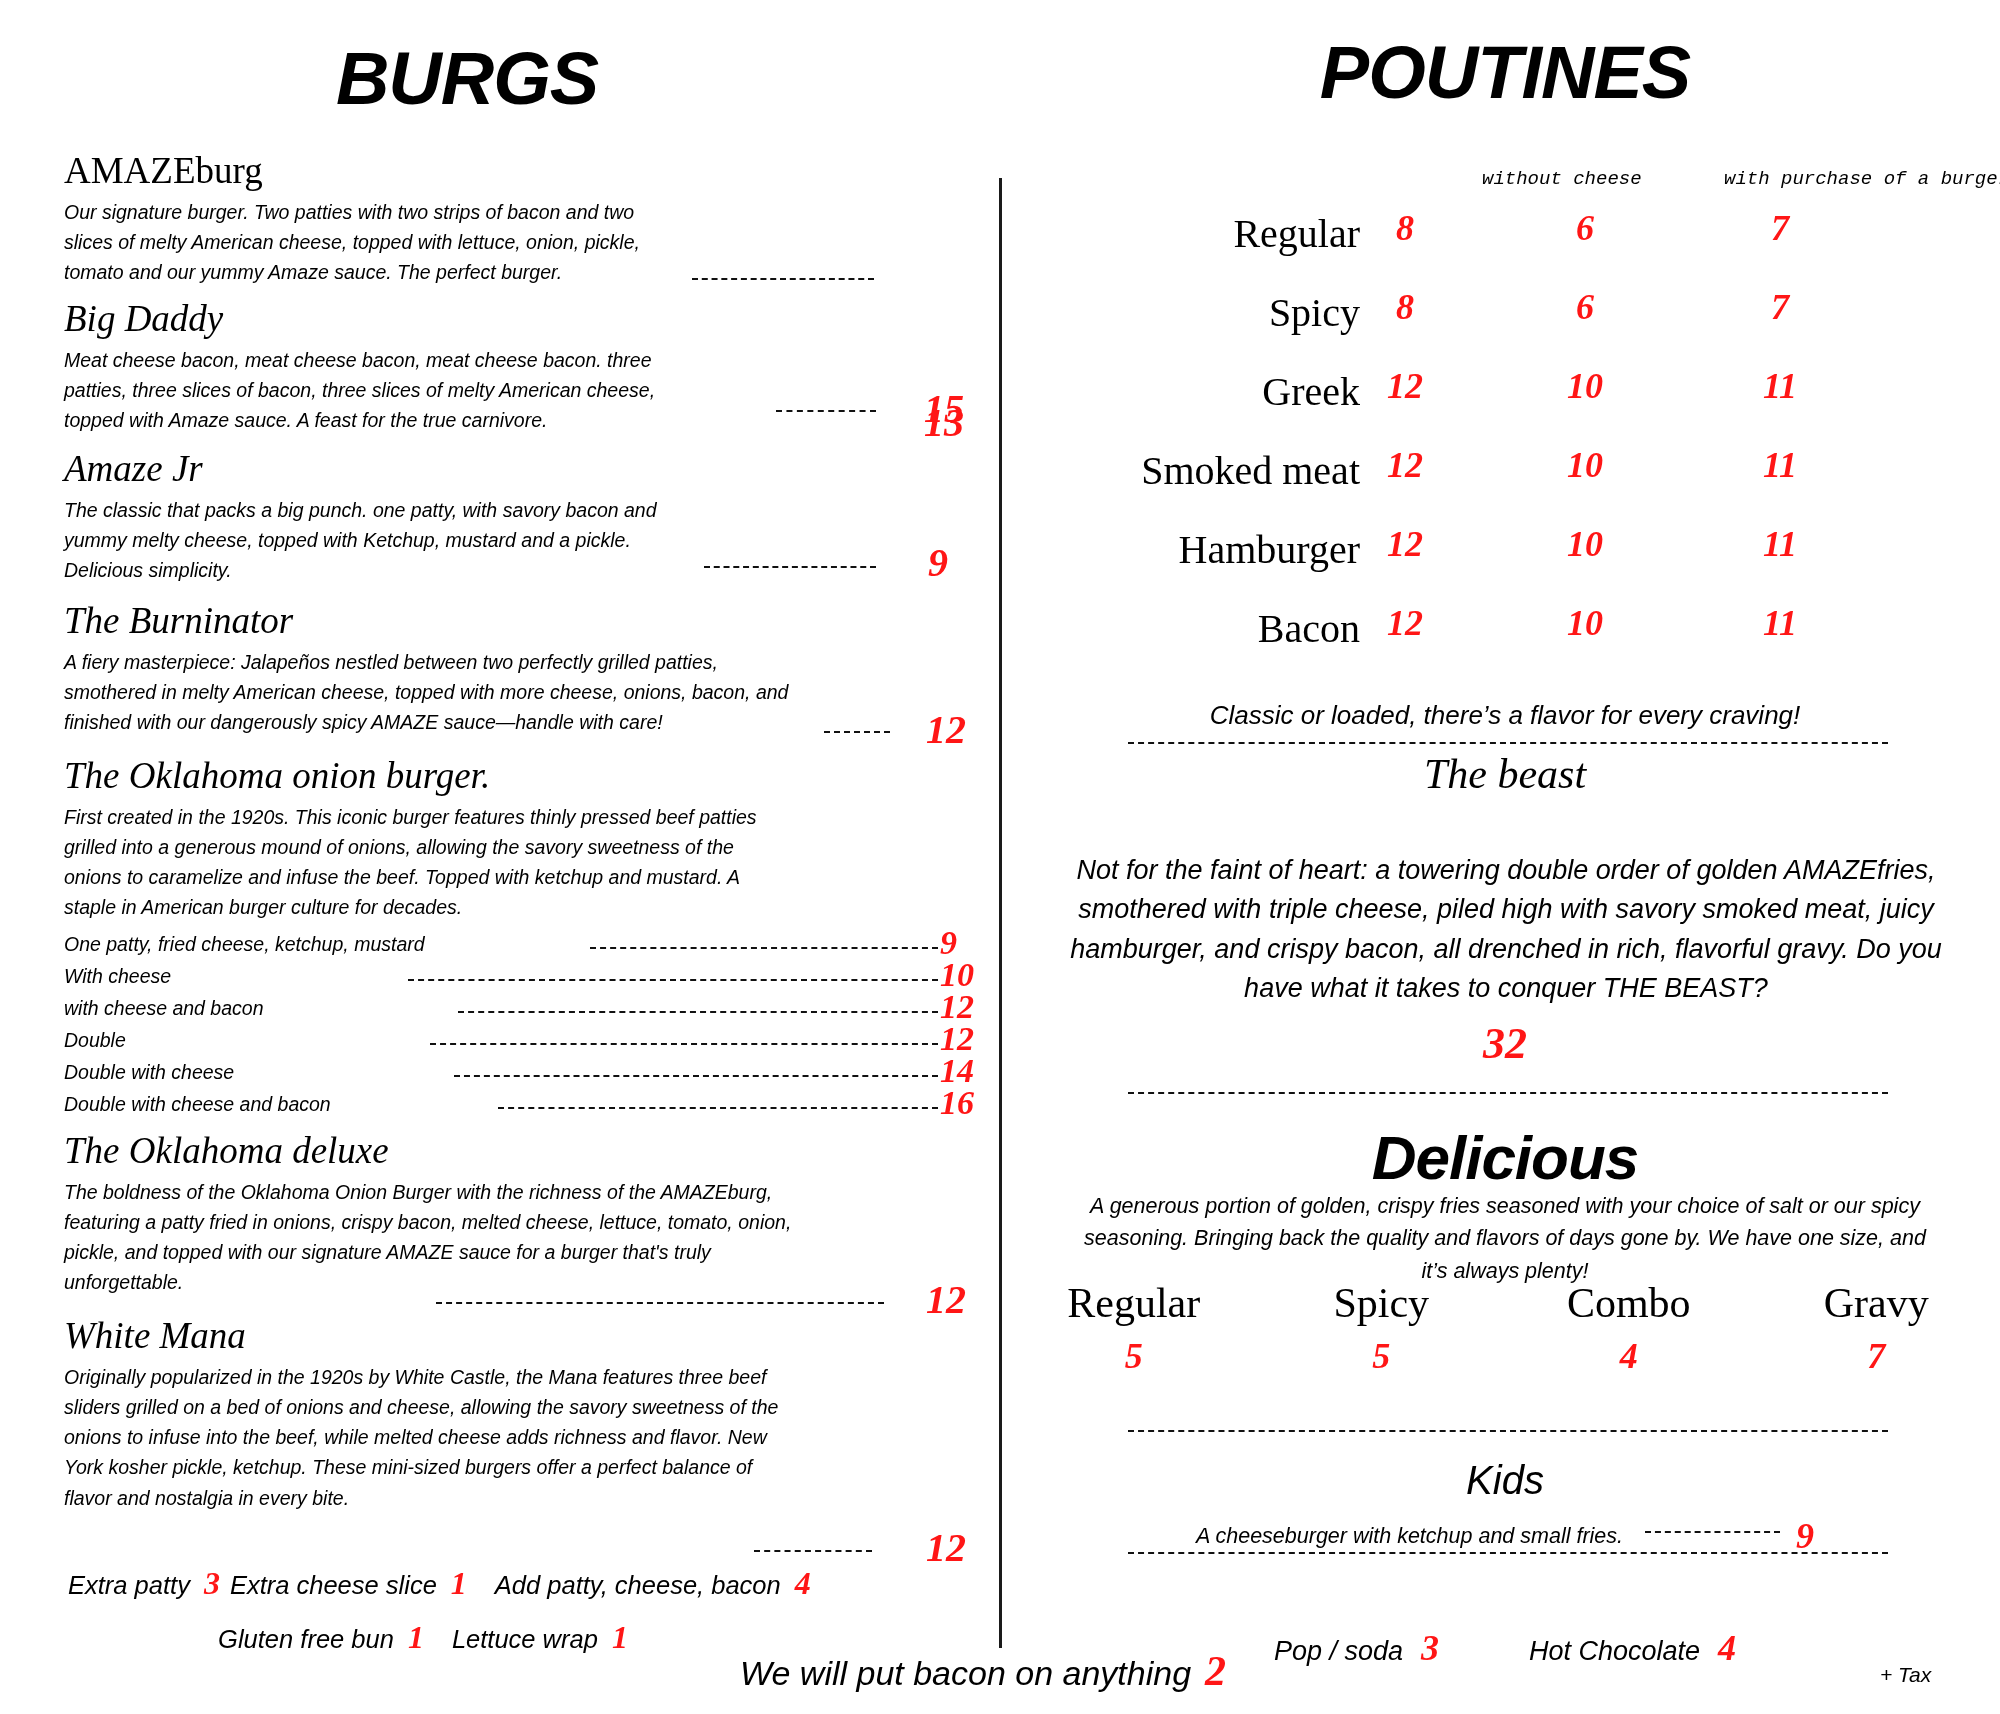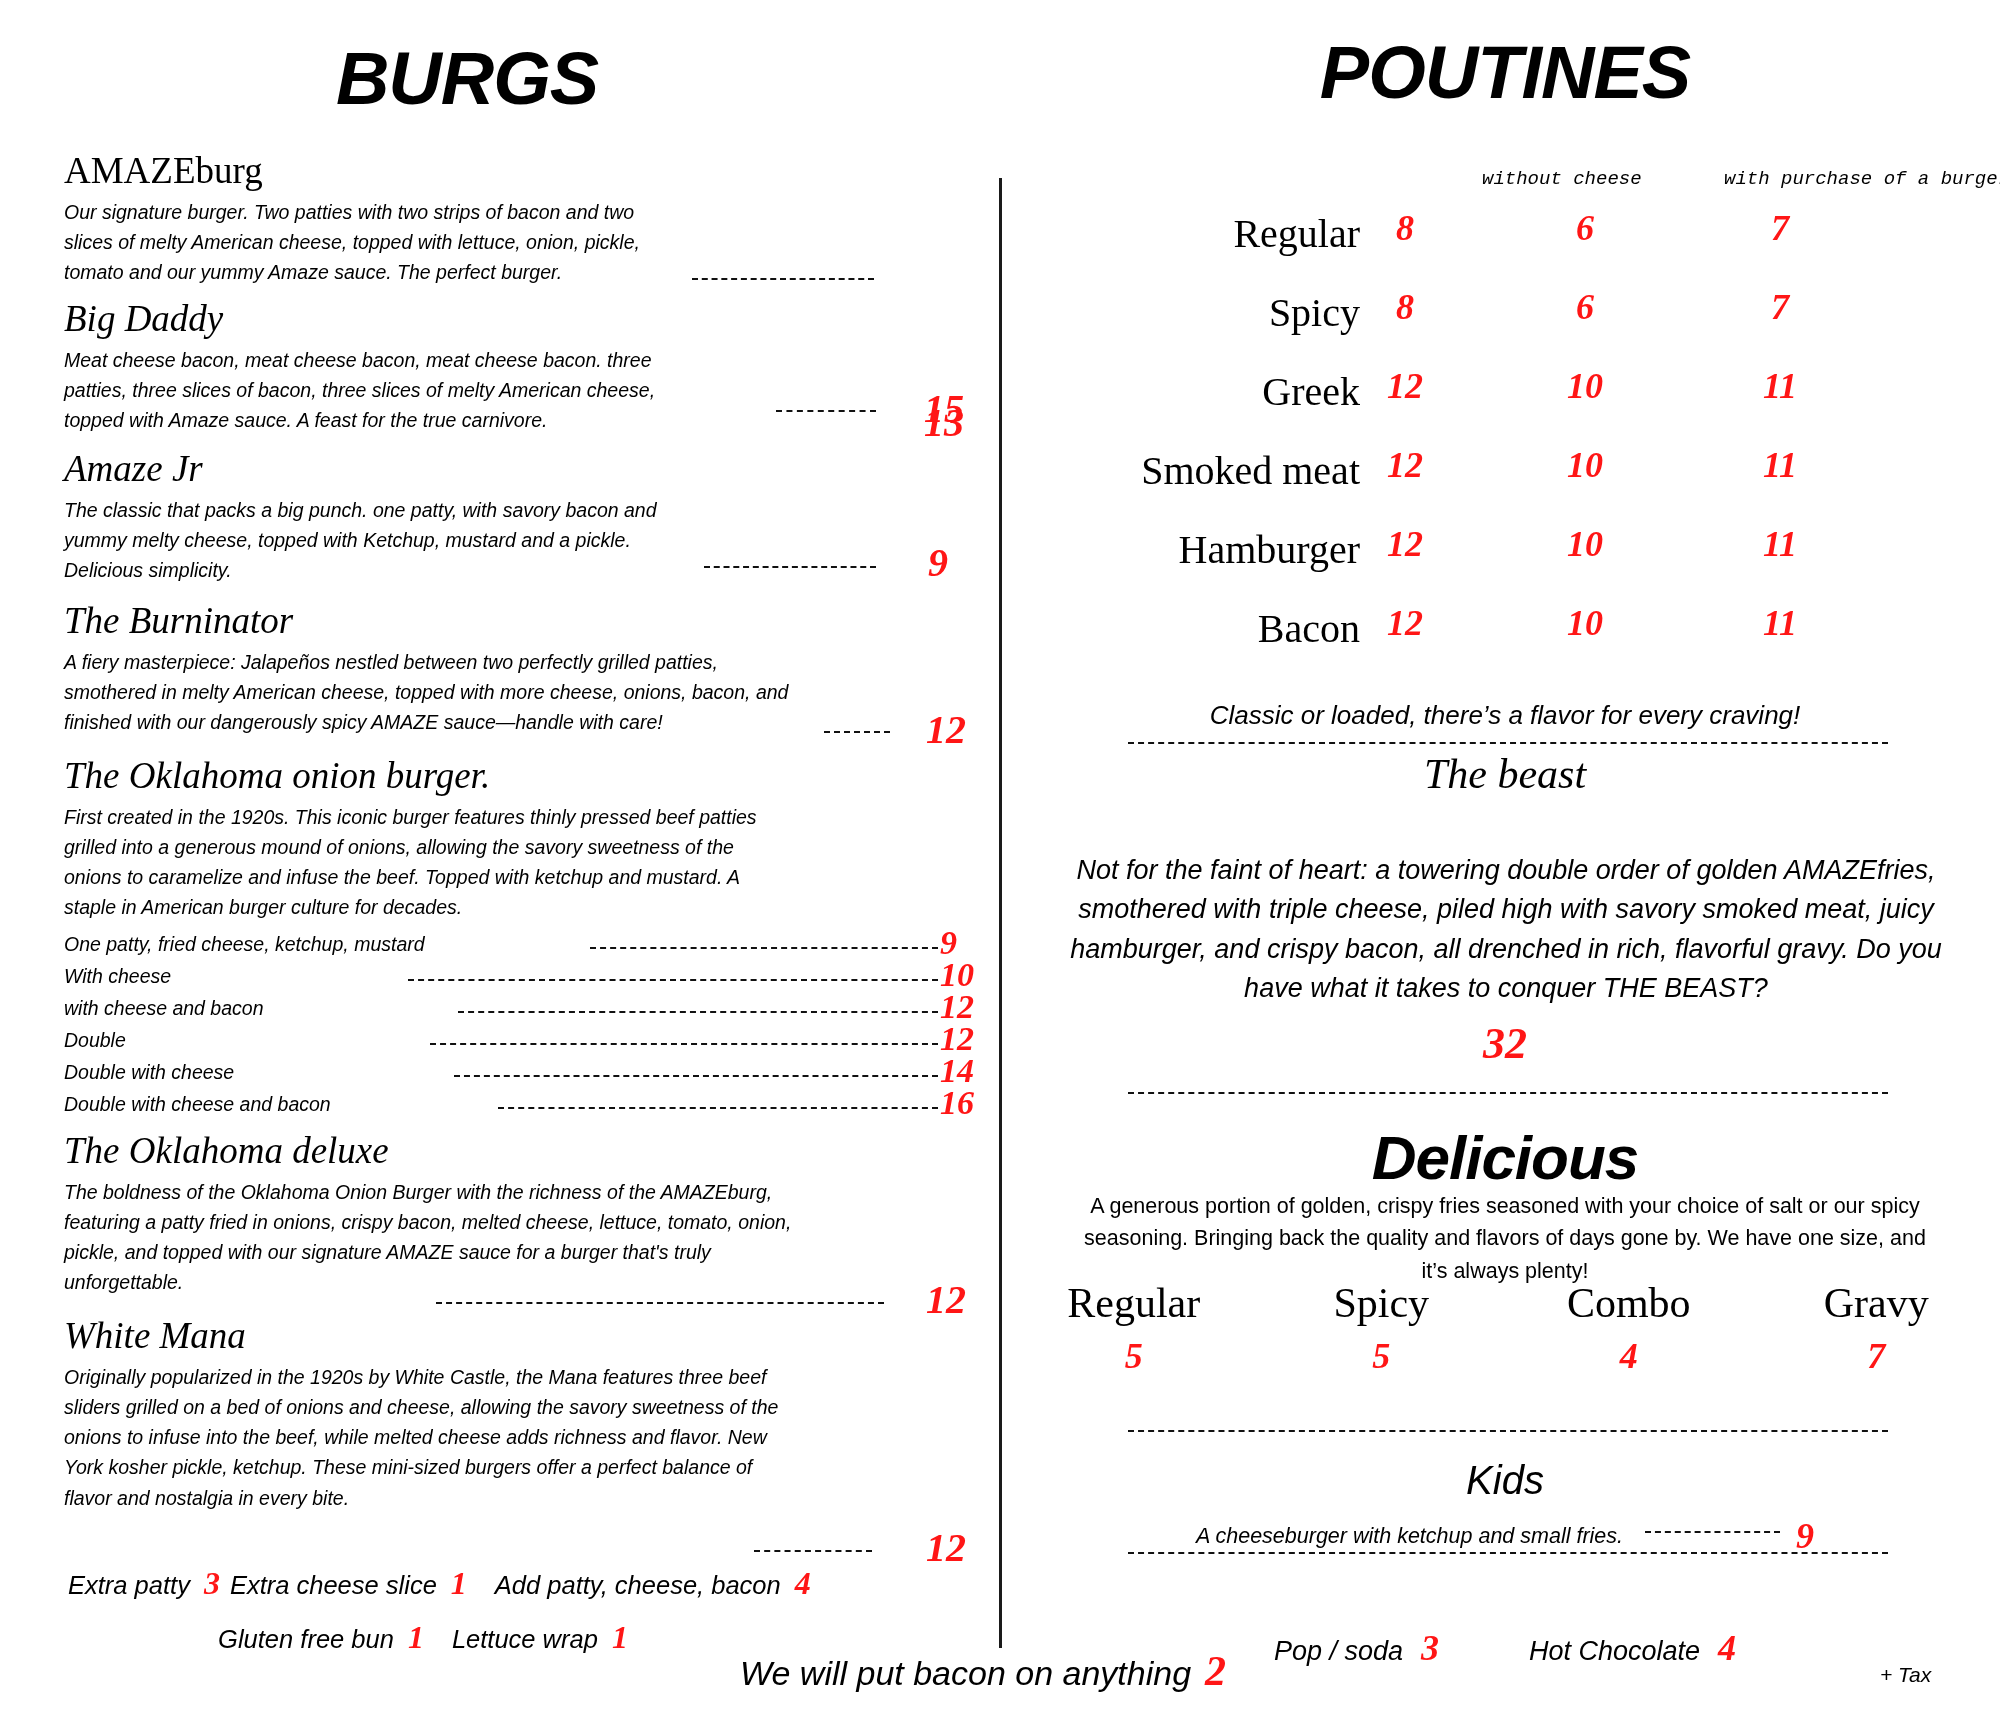--- a/index.html
+++ b/index.html
@@ -295,20 +295,21 @@
   }
 
   
   #fries-desc {
     position: absolute;
     top: 1190px;
     left: 60px;
     width: 870px;
     text-align: center;
     font-family: "Liberation Sans", sans-serif;
+    font-style: italic;
     font-size: 21.5px;
     line-height: 1.5;
   }
   #fries-row {
     position: absolute;
     top: 1282px;
     left: 0;
     width: 990px;
     display: flex;
     justify-content: space-around;

